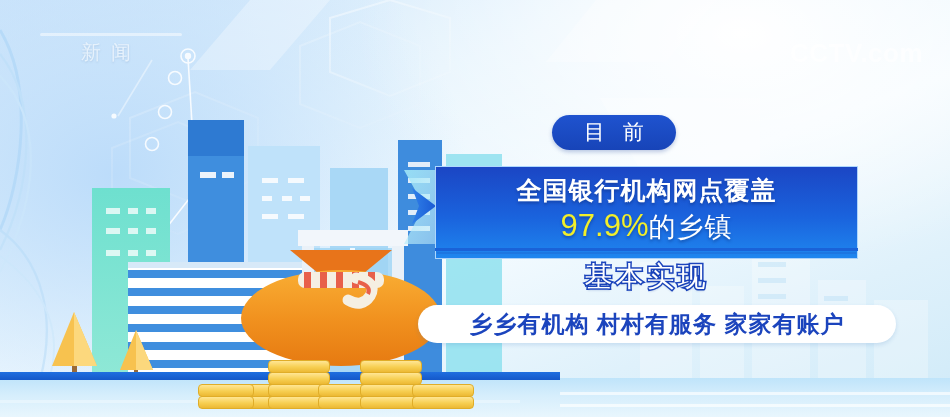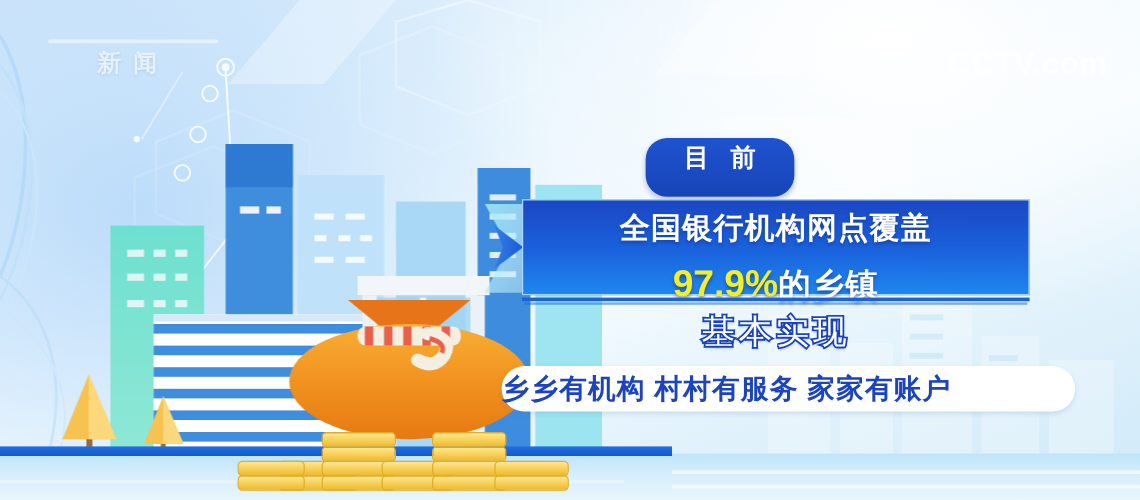--- a/index.html
+++ b/index.html
@@ -49,81 +49,81 @@
   .logo-slash{
     position:absolute;left:0;top:-3px;width:2px;height:36px;
     background:rgba(255,255,255,.85);transform:rotate(18deg);
   }
   .logo-underline{
     width:142px;height:3px;margin-top:1px;
     background:rgba(255,255,255,.8);border-radius:2px;
   }
   .logo-sub{
     margin-top:3px;text-align:center;width:142px;
-    font-size:20px;font-weight:700;letter-spacing:10px;
+    font-size:20px;font-weight:400;letter-spacing:10px;
     color:rgba(255,255,255,.92);
     text-shadow:0 1px 2px rgba(120,150,190,.5);
   }
   .watermark{
     position:absolute;left:790px;top:38px;
     font-size:26px;font-weight:700;letter-spacing:.5px;
     color:rgba(255,255,255,.62);
   }
 
   
   .badge{
-    position:absolute;left:538px;top:115px;
-    padding:6px 26px 22px;border-radius:18px;
+    position:absolute;left:552px;top:115px;
+    padding:6px 26px 8px;border-radius:18px;
     background:linear-gradient(180deg,#1f53cf 0%,#1744b8 100%);
     box-shadow:0 2px 4px rgba(20,60,150,.28);
-    color:#ffffff;font-size:21px;font-weight:700;letter-spacing:6px;
+    color:#ffffff;font-size:21px;font-weight:400;letter-spacing:6px;
     text-indent:6px;line-height:1;
   }
 
   
   .banner{
-    position:absolute;left:435px;top:166px;width:423px;height:80px;
+    position:absolute;left:435px;top:166px;width:423px;height:93px;
     background:linear-gradient(180deg,#1b46c4 0%,#1a63dd 55%,#1f86ef 100%);
     border:1px solid rgba(190,225,255,.9);
     box-sizing:border-box;
     text-align:center;
   }
   .banner-under1{
     position:absolute;left:435px;top:248px;width:423px;height:3px;
     background:#1a62d8;
   }
   .banner-under2{
     position:absolute;left:437px;top:252px;width:419px;height:2px;
     background:rgba(30,110,215,.55);
   }
   .banner-line1{
     margin-top:8px;font-size:25px;font-weight:700;color:#ffffff;
     letter-spacing:1px;line-height:1.2;
     text-shadow:0 2px 3px rgba(10,40,110,.45);
   }
   .banner-line2{
-    margin-top:13px;font-size:27px;font-weight:700;line-height:1.2;
+    margin-top:2px;font-size:27px;font-weight:400;line-height:1.2;
     color:#ffffff;letter-spacing:1px;
     text-shadow:0 2px 3px rgba(10,40,110,.45);
   }
   .pct{color:#f2ef2a;font-size:31px;letter-spacing:0;}
 
   
   .sub-line{
     position:absolute;left:435px;top:258px;width:423px;
     text-align:center;font-size:28px;font-weight:400;
     color:#ffffff;letter-spacing:3px;
     -webkit-text-stroke:3px #1b44bd;
     paint-order:stroke fill;
     text-shadow:0 2px 2px rgba(20,60,150,.25);
   }
   .pill{
     position:absolute;left:418px;top:305px;width:478px;height:38px;
     background:#ffffff;border-radius:19px;
-    display:flex;align-items:center;
+    display:flex;align-items:center;justify-content:center;
     box-shadow:0 2px 4px rgba(60,120,190,.18);
   }
   .pill-text{
     font-size:23px;font-weight:700;color:#1b44bd;letter-spacing:1px;
     white-space:nowrap;
   }
 
   
   .bag{position:absolute;left:232px;top:248px;width:218px;height:120px;}
 

